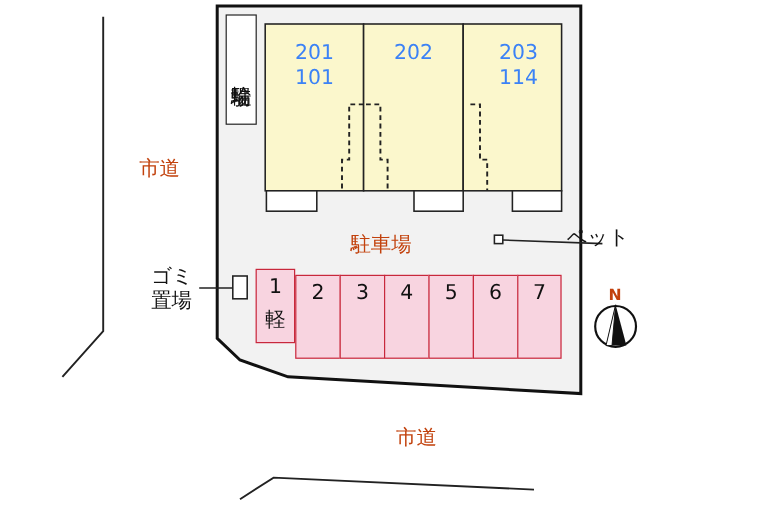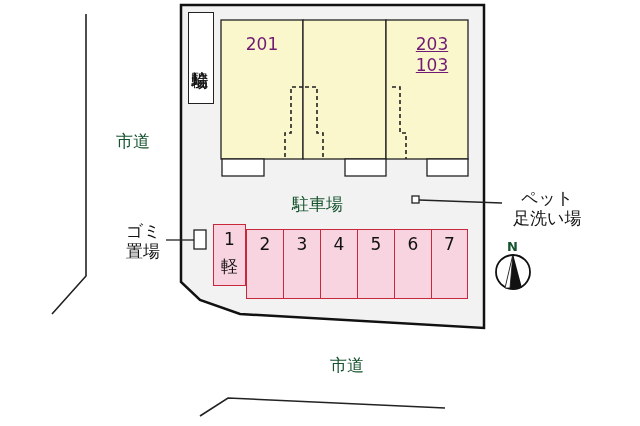--- a/index.html
+++ b/index.html
@@ -1,30 +1,30 @@
 <!DOCTYPE html>
 <html><head>
 <meta charset="utf-8">
 <style>
   html, body { margin: 0; padding: 0; background: #ffffff; }
   body { width: 640px; height: 426px; position: relative; overflow: hidden;
          font-family: "DejaVu Sans", "Liberation Sans", sans-serif; color: #111; }
   svg.base { position: absolute; left: 0; top: 0; }
-  .lbl { position: absolute; font-size: 17px; line-height: 1; color: #14532d; white-space: nowrap; }
-  .unit { position: absolute; text-align: center; font-size: 17px; line-height: 21px; color: #701a75; }
+  .lbl { position: absolute; font-size: 17px; line-height: 1; color: #c2410c; white-space: nowrap; }
+  .unit { position: absolute; text-align: center; font-size: 17px; line-height: 21px; color: #3b82f6; }
   .bike { position: absolute; left: 188px; top: 12px; width: 26px; height: 92px;
           border: 1.5px solid #222; background: #fff; box-sizing: border-box;
           display: flex; align-items: center; justify-content: center; }
   .bike span { writing-mode: vertical-rl; font-size: 17px; letter-spacing: 1px; }
   .slot { position: absolute; box-sizing: border-box; border: 1.2px solid #c8283c;
           background: #f8d4e0; text-align: center; font-size: 17px; color: #111; }
   .slot .num { display: block; margin-top: 4px; }
   .slot .kei { display: block; margin-top: 10px; }
   .gomi { position: absolute; left: 126px; top: 221px; font-size: 17px; line-height: 20px; }
-  .pet { position: absolute; left: 472px; top: 188px; text-align: center; font-size: 17px; line-height: 20px; margin-left: 41px; }
+  .pet { position: absolute; left: 472px; top: 188px; text-align: center; font-size: 17px; line-height: 20px; }
 </style>
 </head>
 <body>
 
 <svg class="base" width="640" height="426" viewBox="0 0 640 426">
 
   <polyline points="86,14 86,276 52,314" fill="none" stroke="#222" stroke-width="1.6"></polyline>
 
   <polyline points="200,416 228,398 445,408" fill="none" stroke="#222" stroke-width="1.6"></polyline>
 
@@ -59,26 +59,28 @@
 
 <div class="lbl" style="left:116px; top:133px;">市道</div>
 <div class="lbl" style="left:330px; top:357px;">市道</div>
 
 <div class="bike">
   <span>駐輪場</span>
 </div>
 
 <div class="unit" style="left:221px; top:34px; width:82px;">
   <div>201</div>
+  <div>101</div>
 </div>
 <div class="unit" style="left:303px; top:34px; width:83px;">
+  <div>202</div>
 </div>
-<div class="unit" style="left:386px; top:34px; width:92px;text-decoration:underline;">
+<div class="unit" style="left:386px; top:34px; width:92px;">
   <div>203</div>
-  <div>103</div>
+  <div>114</div>
 </div>
 
 <div class="lbl" style="left:292px; top:196px;">駐車場</div>
 
 <div class="slot" style="left:213px; top:224px; width:33px; height:62px;">
   <span class="num">1</span>
   <span class="kei" style="margin-top:6px;">軽</span>
 </div>
 <div class="slot" style="left:246px; top:229px; width:38px; height:70px;">
   <span class="num">2</span>
@@ -99,16 +101,15 @@
   <span class="num">7</span>
 </div>
 
 <div class="gomi">
   <div>ゴミ</div>
   <div>置場</div>
 </div>
 
 <div class="pet">
   <div>ペット</div>
-  <div>足洗い場</div>
 </div>
 
 <div class="lbl" style="left:507px; top:240px; font-size:13px; font-weight:bold;">N</div>
 
 </body></html>

